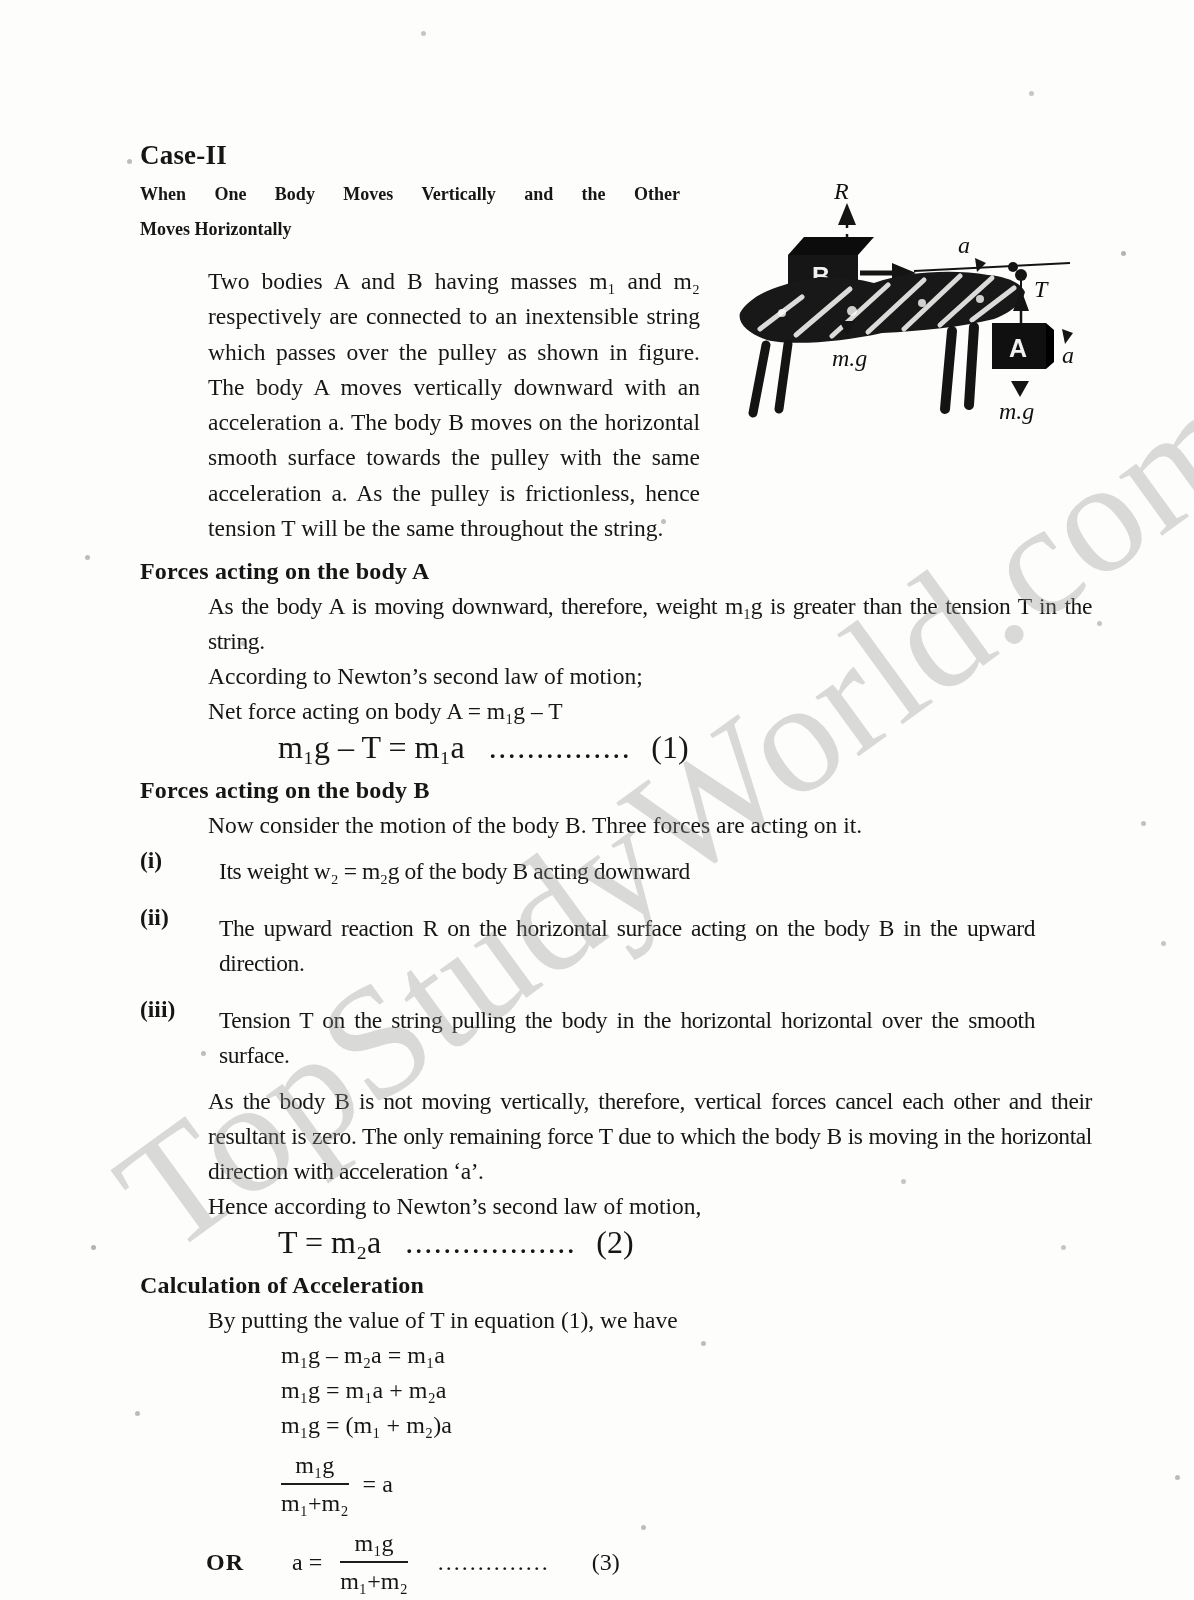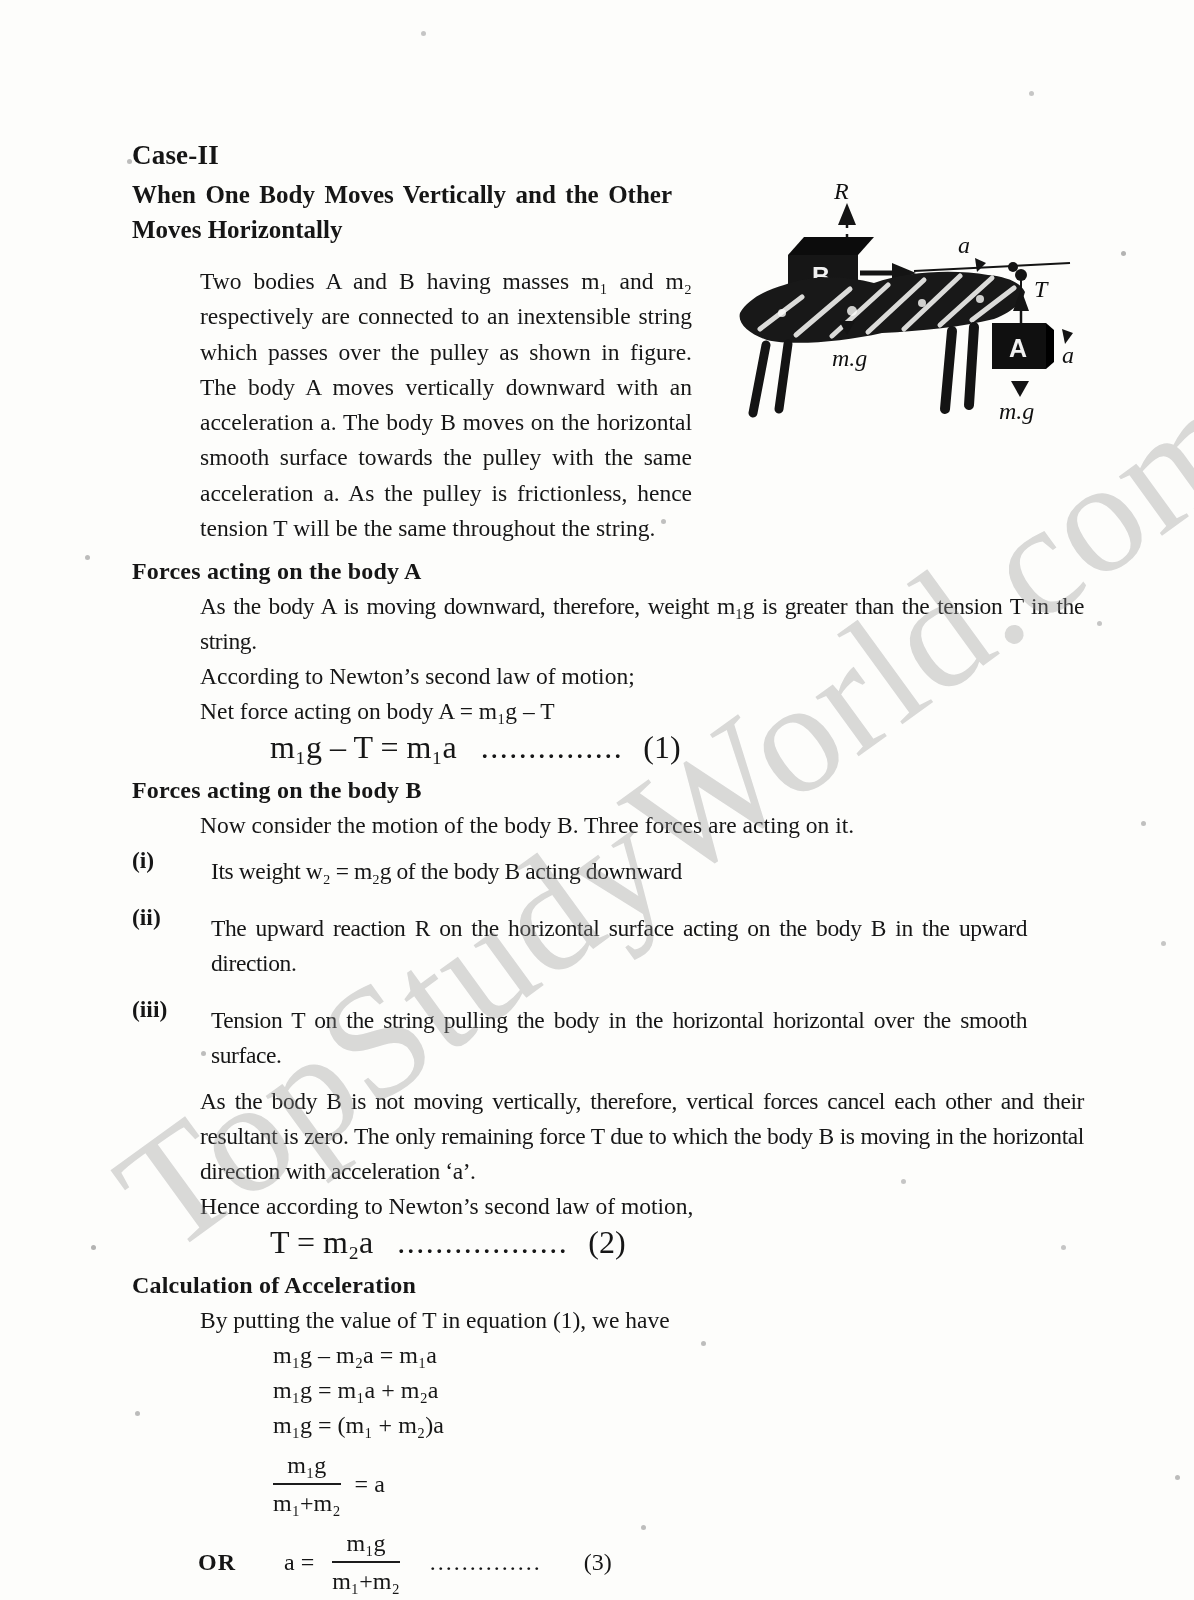--- a/index.html
+++ b/index.html
@@ -1,24 +1,24 @@
 <!DOCTYPE html>
 <html><head>
 <meta charset="utf-8">
 <style>
   html,body { margin:0; padding:0; background:#d9d9d9; }
   .page {
     position:relative; width:1194px; height:1600px; margin:0 auto;
     background:#fdfdfb; overflow:hidden;
     font-family:"Liberation Serif","DejaVu Serif",serif; color:#161616;
   }
-  .content { position:absolute; left:132px; top:140px; width:947px; }
+  .content { position:absolute; left:140px; top:140px; width:947px; }
 
   .case-heading { font-size:27px; font-weight:bold; margin:0 0 6px 0; letter-spacing:0.2px; }
-  .title-line { font-size:25px; font-weight:bold; margin:0; line-height:35px; width:540px; }
+  .title-line { font-size:18px; font-weight:bold; margin:0; line-height:35px; width:540px; }
   .title-line.l1 { text-align:justify; text-align-last:justify; }
 
   .intro-para {
     margin:17px 0 0 68px; width:492px; text-align:justify;
     font-size:23.5px; line-height:35.3px;
   }
 
   .sec-heading { font-size:24px; font-weight:bold; margin:8px 0 0 0; line-height:35px; letter-spacing:0.2px; }
 
   .body-para { margin:0 0 0 68px; font-size:23.5px; line-height:35px; }

